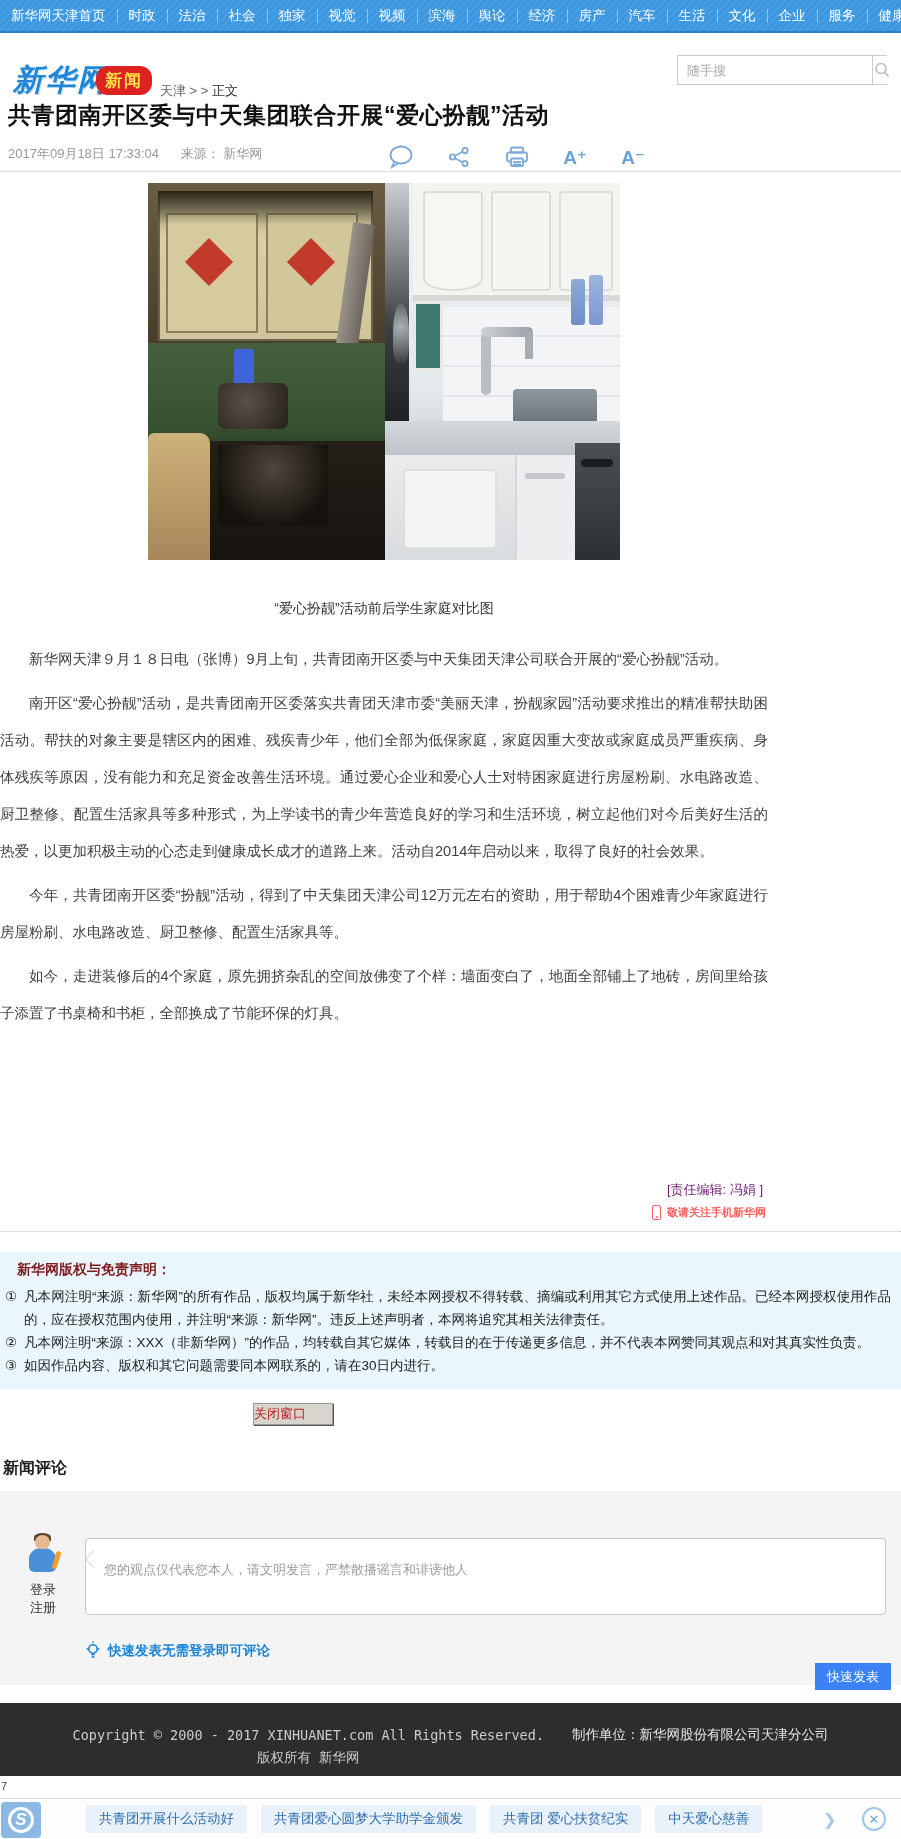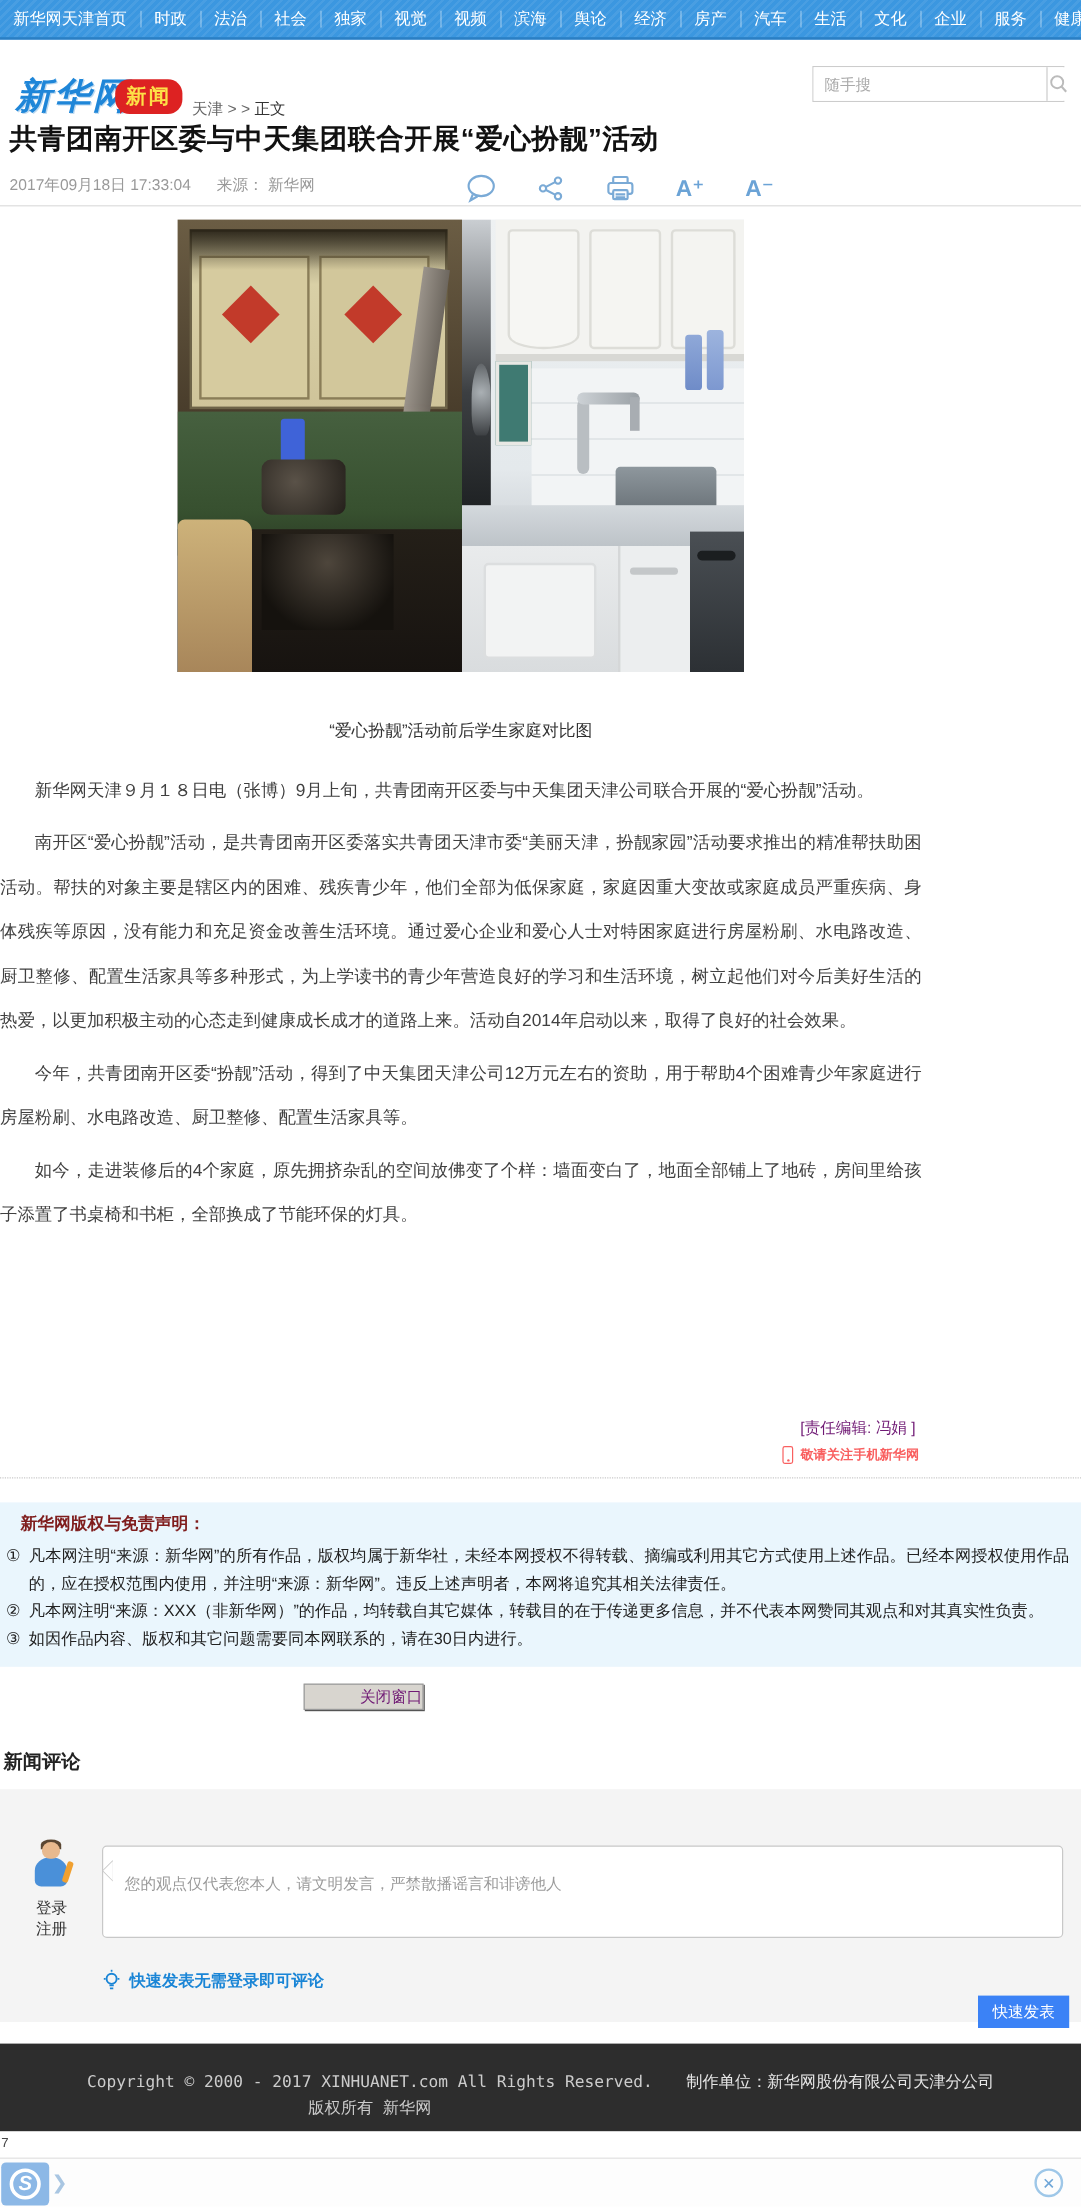--- a/index.html
+++ b/index.html
@@ -60,22 +60,22 @@
   .phone-ic:after { content:""; position:absolute; left:2.5px; bottom:1px; width:2px; height:2px; background:#f96060; border-radius:50%; }
   .dotted-div { position:absolute; left:0; top:1231px; width:901px; border-top:1px dotted #c9c9c9; }
 
   
   .disclaimer { position:absolute; left:0; top:1252px; width:901px; background:#eaf6fd; padding:9px 10px 12px 1px;
     font-size:13.5px; color:#222; }
   .disclaimer h4 { color:#7f1d1d; font-size:14px; font-weight:bold; margin-bottom:6px;padding-left:16px; }
   .disclaimer .item { position:relative; padding-left:23px; line-height:23px; text-align:justify; }
   .disclaimer .num { position:absolute; left:4px; top:0; }
 
-  .close-win { position:absolute; left:253px; top:1403px; width:100px; height:22px; background:#d8d5cf;
-    border:1px solid #9a9a9a; box-shadow:1px 1px 0 #555; font-size:13px; color:#701a75; text-align:right;
+  .close-win { position:absolute; left:253px; top:1403px; width:80px; height:22px; background:#d8d5cf;
+    border:1px solid #9a9a9a; box-shadow:1px 1px 0 #555; font-size:13px; color:#b91c1c; text-align:left;
     line-height:20px; cursor:pointer; font-family:inherit; }
 
   .comments-h { position:absolute; left:3px; top:1458px; font-size:16px; font-weight:bold; color:#222; }
   .comment-panel { position:absolute; left:0; top:1491px; width:901px; height:194px; background:#f4f4f4; }
   .avatar-block { position:absolute; left:20px; top:44px; width:46px; text-align:center; }
   .avatar { width:34px; height:40px; margin:0 auto 6px; position:relative; cursor:pointer; }
   .avatar .head { position:absolute; left:9px; top:0; width:15px; height:14px; background:#e8b98e; border-radius:50% 50% 45% 45%; }
   .avatar .hair { position:absolute; left:8px; top:-2px; width:17px; height:8px; background:#5a4632; border-radius:50% 50% 0 0; }
   .avatar .bodyy { position:absolute; left:3px; top:13px; width:27px; height:24px; background:#4a90d9; border-radius:45% 45% 20% 20%; }
   .avatar .pen { position:absolute; right:1px; top:16px; width:5px; height:18px; background:#f0a030; transform:rotate(18deg); border-radius:2px; }
@@ -305,15 +305,21 @@
     <div>版权所有 新华网</div>
   </div>
   <div class="foot-right">制作单位：新华网股份有限公司天津分公司</div>
 </div>
 <div class="stray">7</div>
 
 <div class="bottombar">
   <div class="sogou">
       <span>S</span>
     </div>
+  <div class="bb-links">
+    <a href="#">共青团开展什么活动好</a>
+    <a href="#">共青团爱心圆梦大学助学金颁发</a>
+    <a href="#">共青团 爱心扶贫纪实</a>
+    <a href="#">中天爱心慈善</a>
+  </div>
   <span class="bb-chevron">❯</span>
   <div class="bb-close">✕</div>
 </div>
 
 </body></html>

